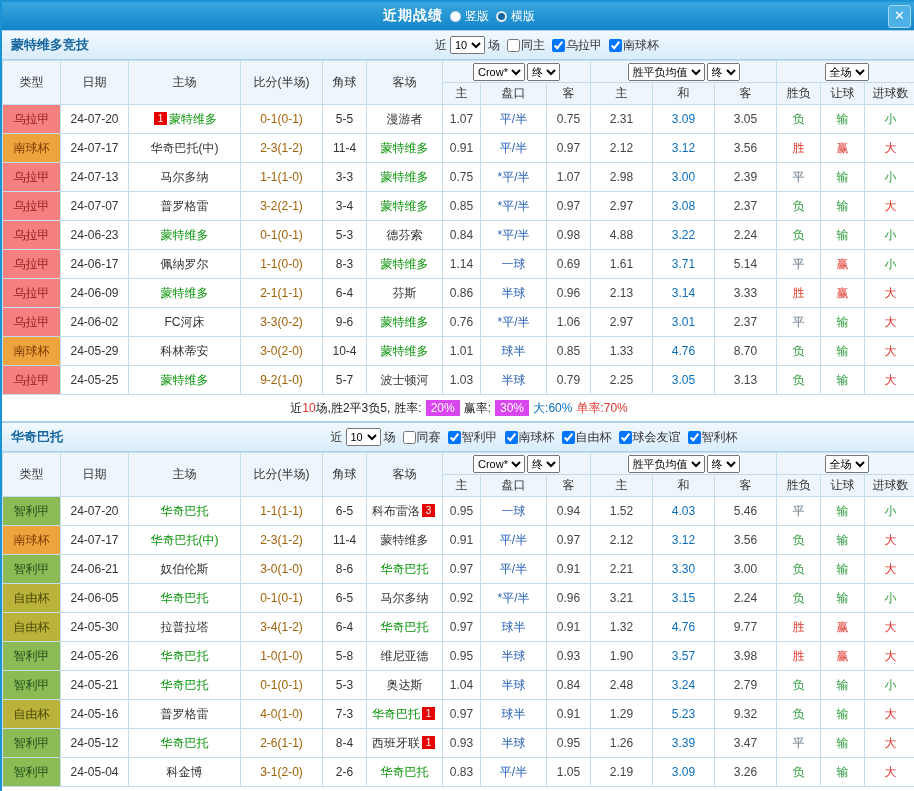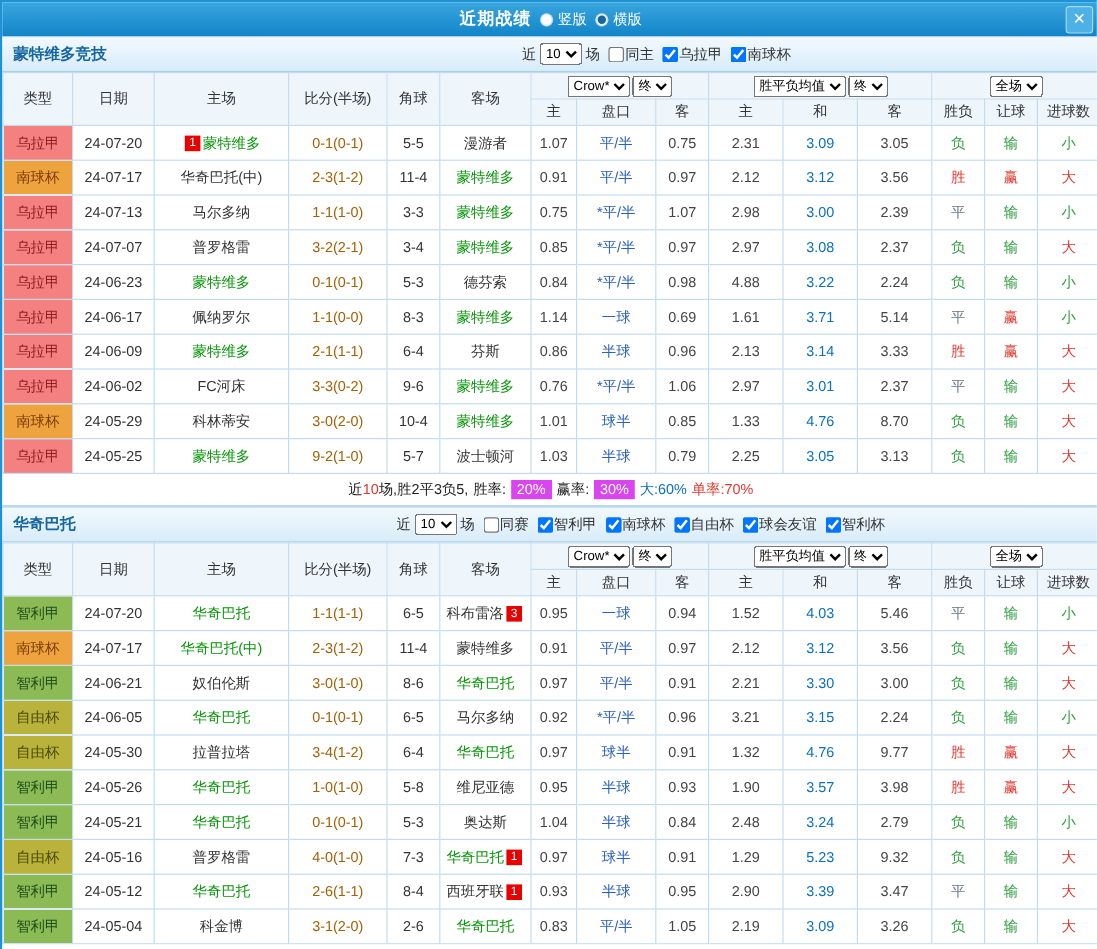--- a/index.html
+++ b/index.html
@@ -516,21 +516,21 @@
             <tr>
               <td style="background:#8cbb55;color:#1f4f1a">智利甲</td>
               <td>24-05-12</td>
               <td><span class="tm tg">华奇巴托</span></td>
               <td class="score">2-6(1-1)</td>
               <td>8-4</td>
               <td><span class="tm">西班牙联</span><span class="rc">1</span></td>
               <td class="od">0.93</td>
               <td class="hc">半球</td>
               <td class="od">0.95</td>
-              <td class="od">2.90</td>
+              <td class="od">1.26</td>
               <td class="dr">3.39</td>
               <td class="od">3.47</td>
               <td style="color:#667788">平</td>
               <td style="color:#2f9e3f">输</td>
               <td style="color:#e0372c">大</td>
             </tr>
             <tr>
               <td style="background:#8cbb55;color:#1f4f1a">智利甲</td>
               <td>24-05-04</td>
               <td><span class="tm">科金博</span></td>

